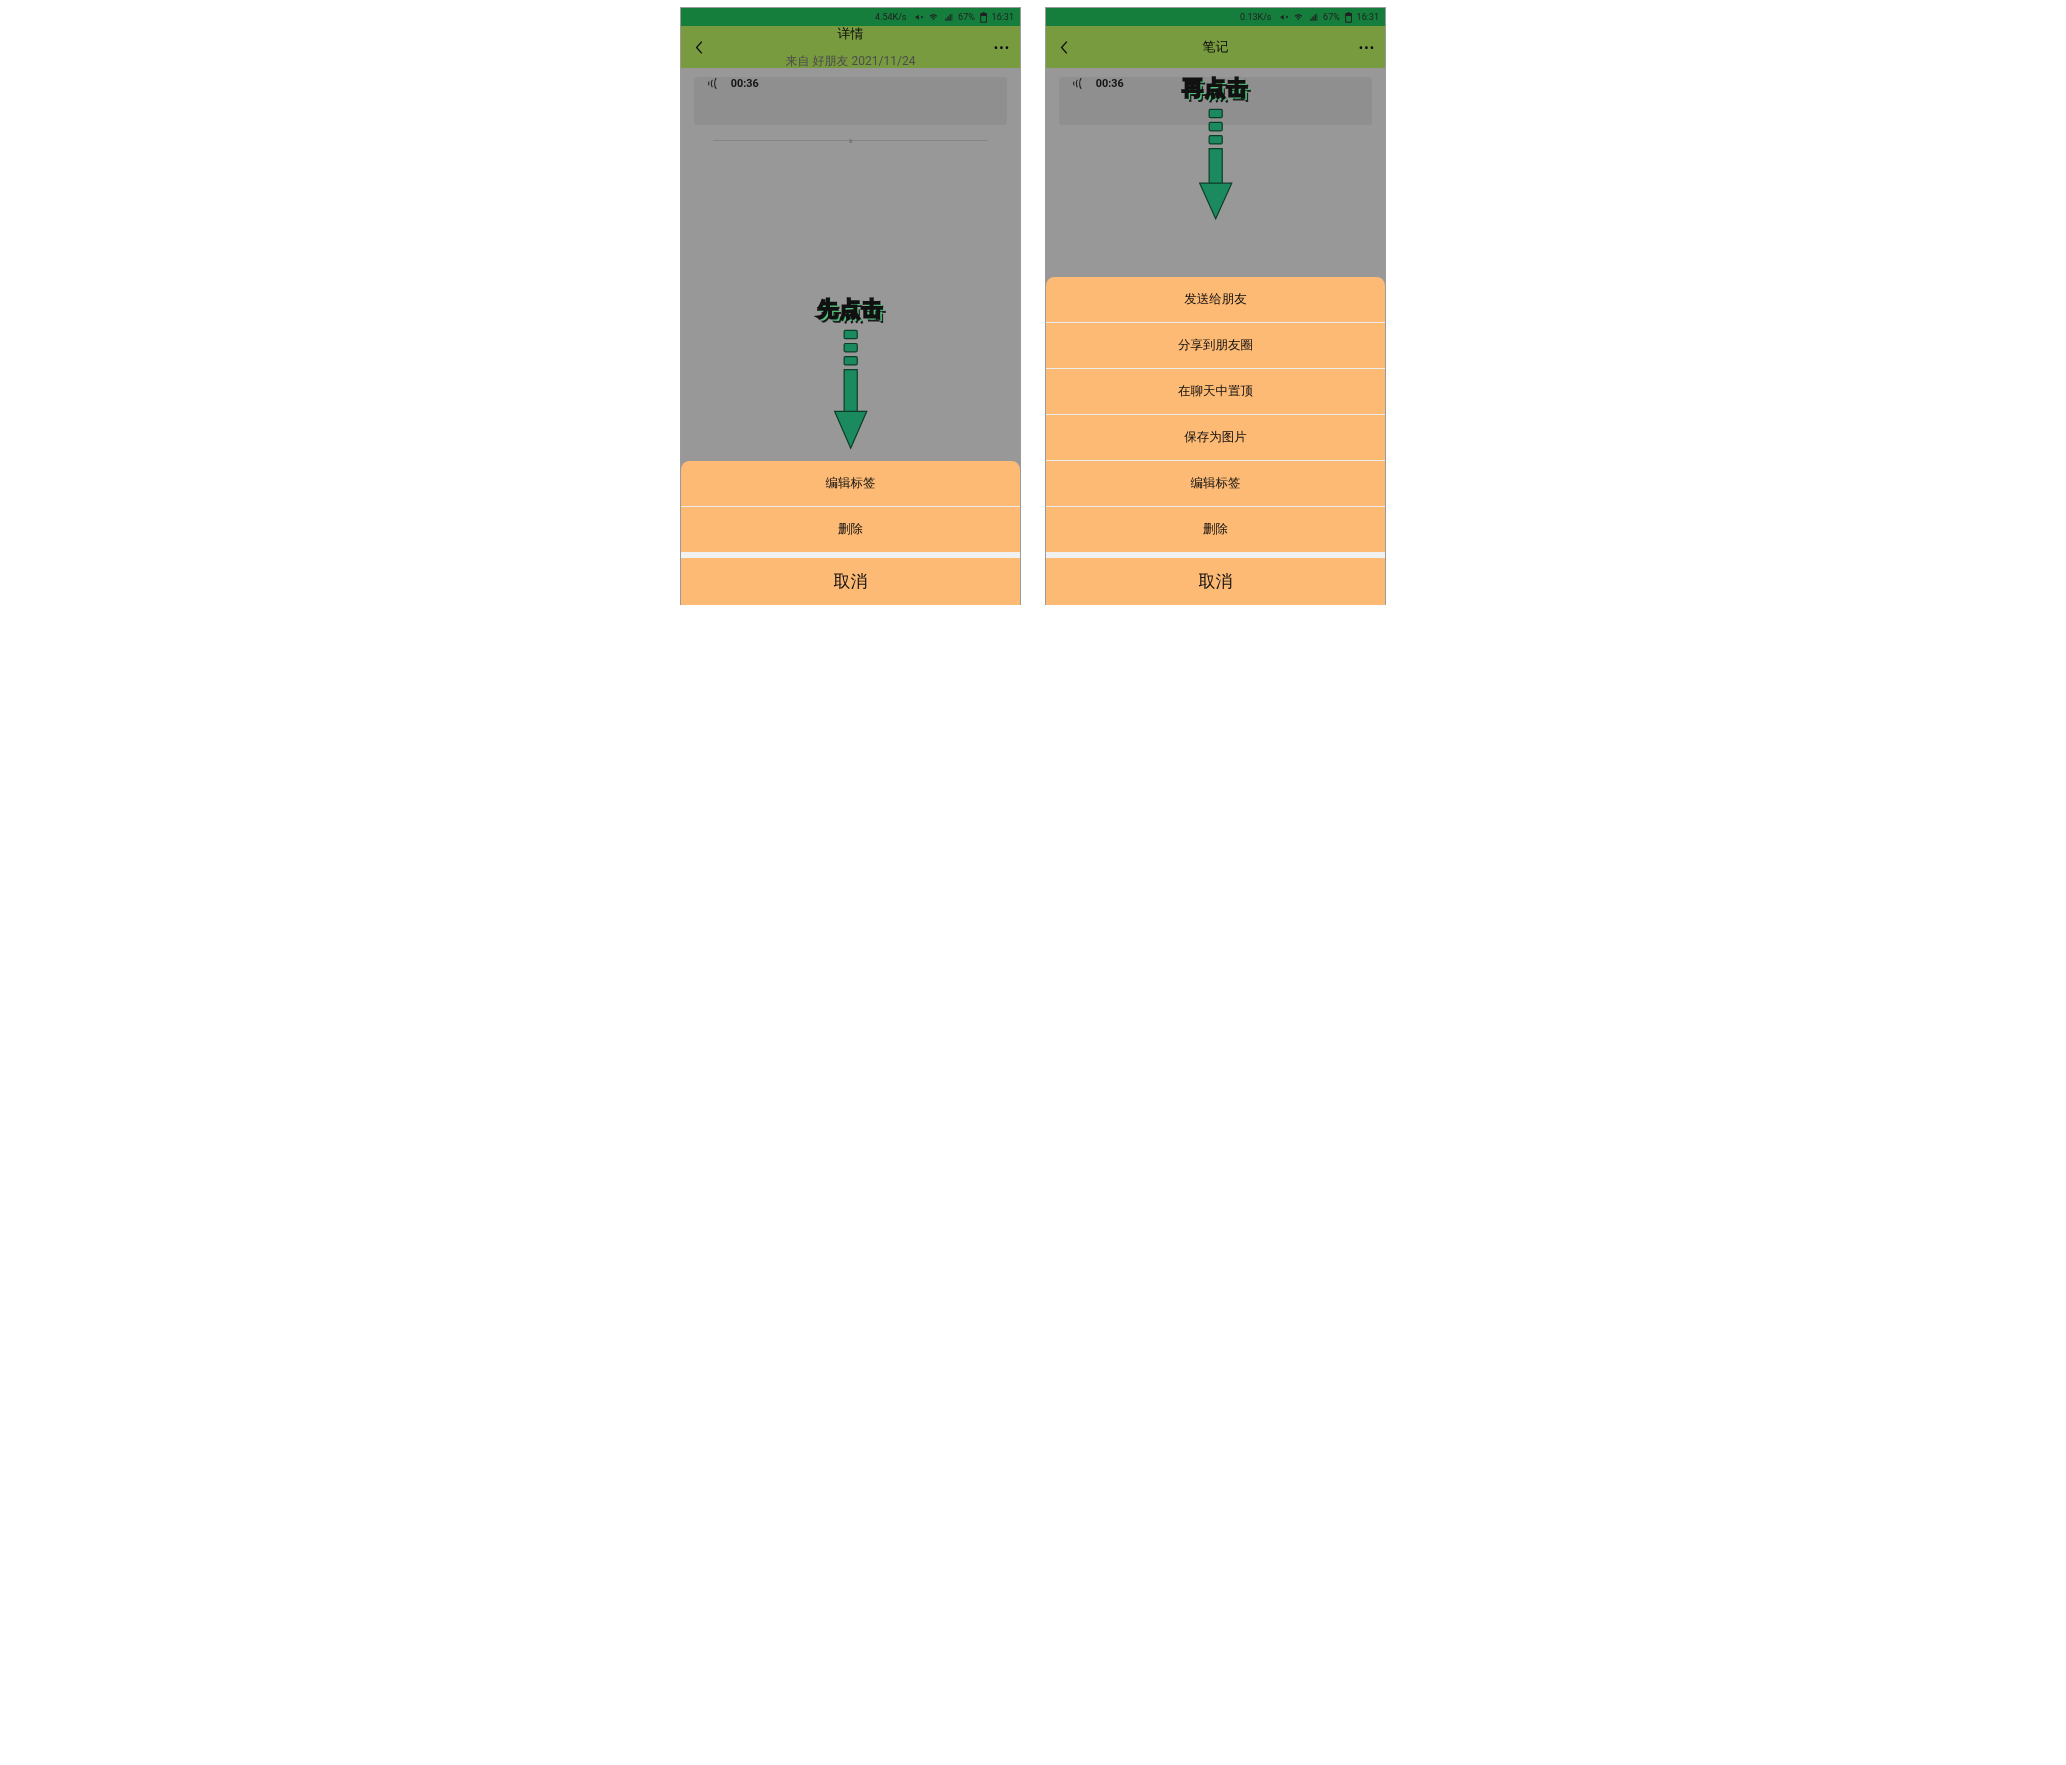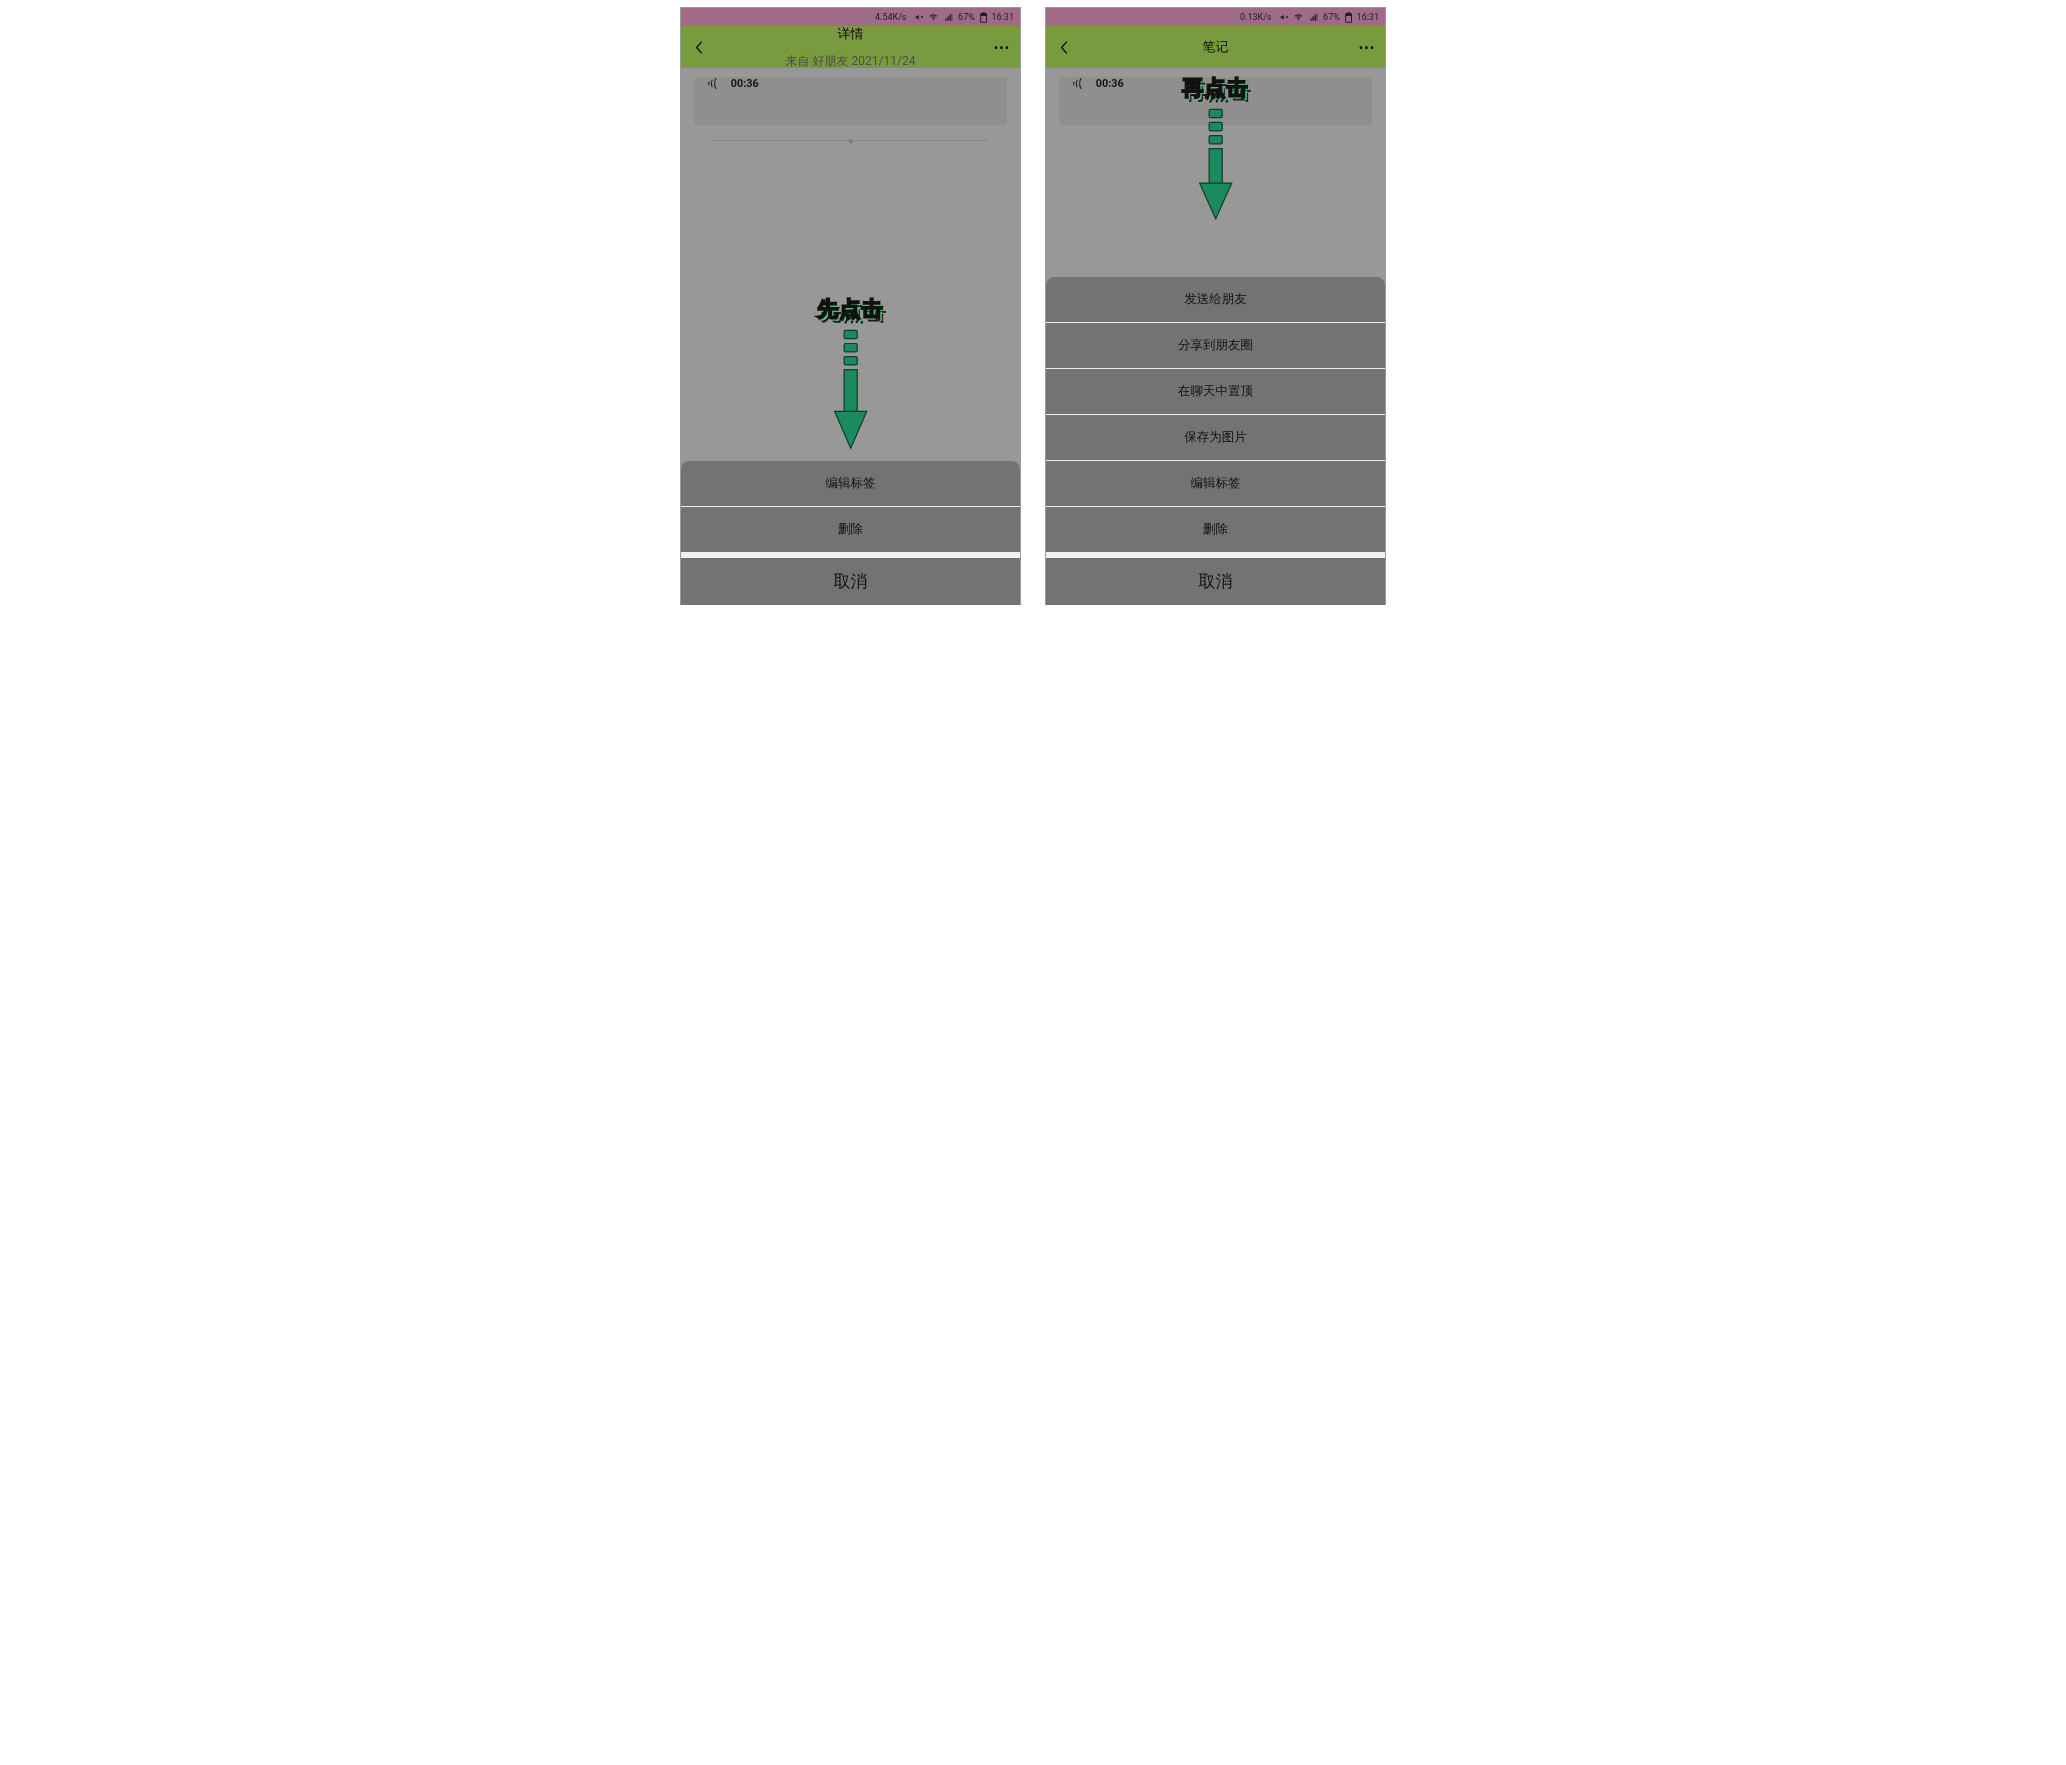--- a/index.html
+++ b/index.html
@@ -23,21 +23,21 @@
     border-bottom:none;
     overflow:hidden;
   }
   .phone .dimmer{
     position:absolute;inset:0;background:rgba(0,0,0,.36);z-index:10;pointer-events:none;
   }
 
   
   .statusbar{
     height:18px;
-    background:#f9a8d4;
+    background:#22c55e;
     display:flex;
     align-items:center;
     justify-content:flex-end;
     gap:4.8px;
     padding:0 6px;
     font-size:9px;
     color:#333;
     position:relative;z-index:5;
   }
   .statusbar .speed{margin-right:2.4px;}
@@ -70,21 +70,21 @@
   }
   .voicecard .dur{font-size:10.8px;color:#222;margin-left:10.8px;}
   .hr{
     margin:15.5px 32px 0 32px;height:0;border-top:0.6px solid #cfcfcf;position:relative;z-index:5;
   }
   .hr::after{content:"";position:absolute;left:50%;top:-1.8px;width:3.6px;height:3.6px;border-radius:50%;background:#bdbdbd;transform:translateX(-50%);}
 
   
   .sheet{
     position:absolute;left:0;right:0;bottom:0;z-index:20;
-    background:#737373;border-radius:8.4px 8.4px 0 0;overflow:hidden;
+    background:#fdba74;border-radius:8.4px 8.4px 0 0;overflow:hidden;
   }
   .sheet .item{
     height:45px;display:flex;align-items:center;justify-content:center;
     font-size:12.5px;color:#111;border-top:0.6px solid #ececec;
   }
   .sheet .item:first-child{border-top:none;}
   .sheet .gap{height:6px;background:#f1f1f1;}
   .sheet .cancel{height:47px;display:flex;align-items:center;justify-content:center;font-size:17px;color:#111;}
 
   

